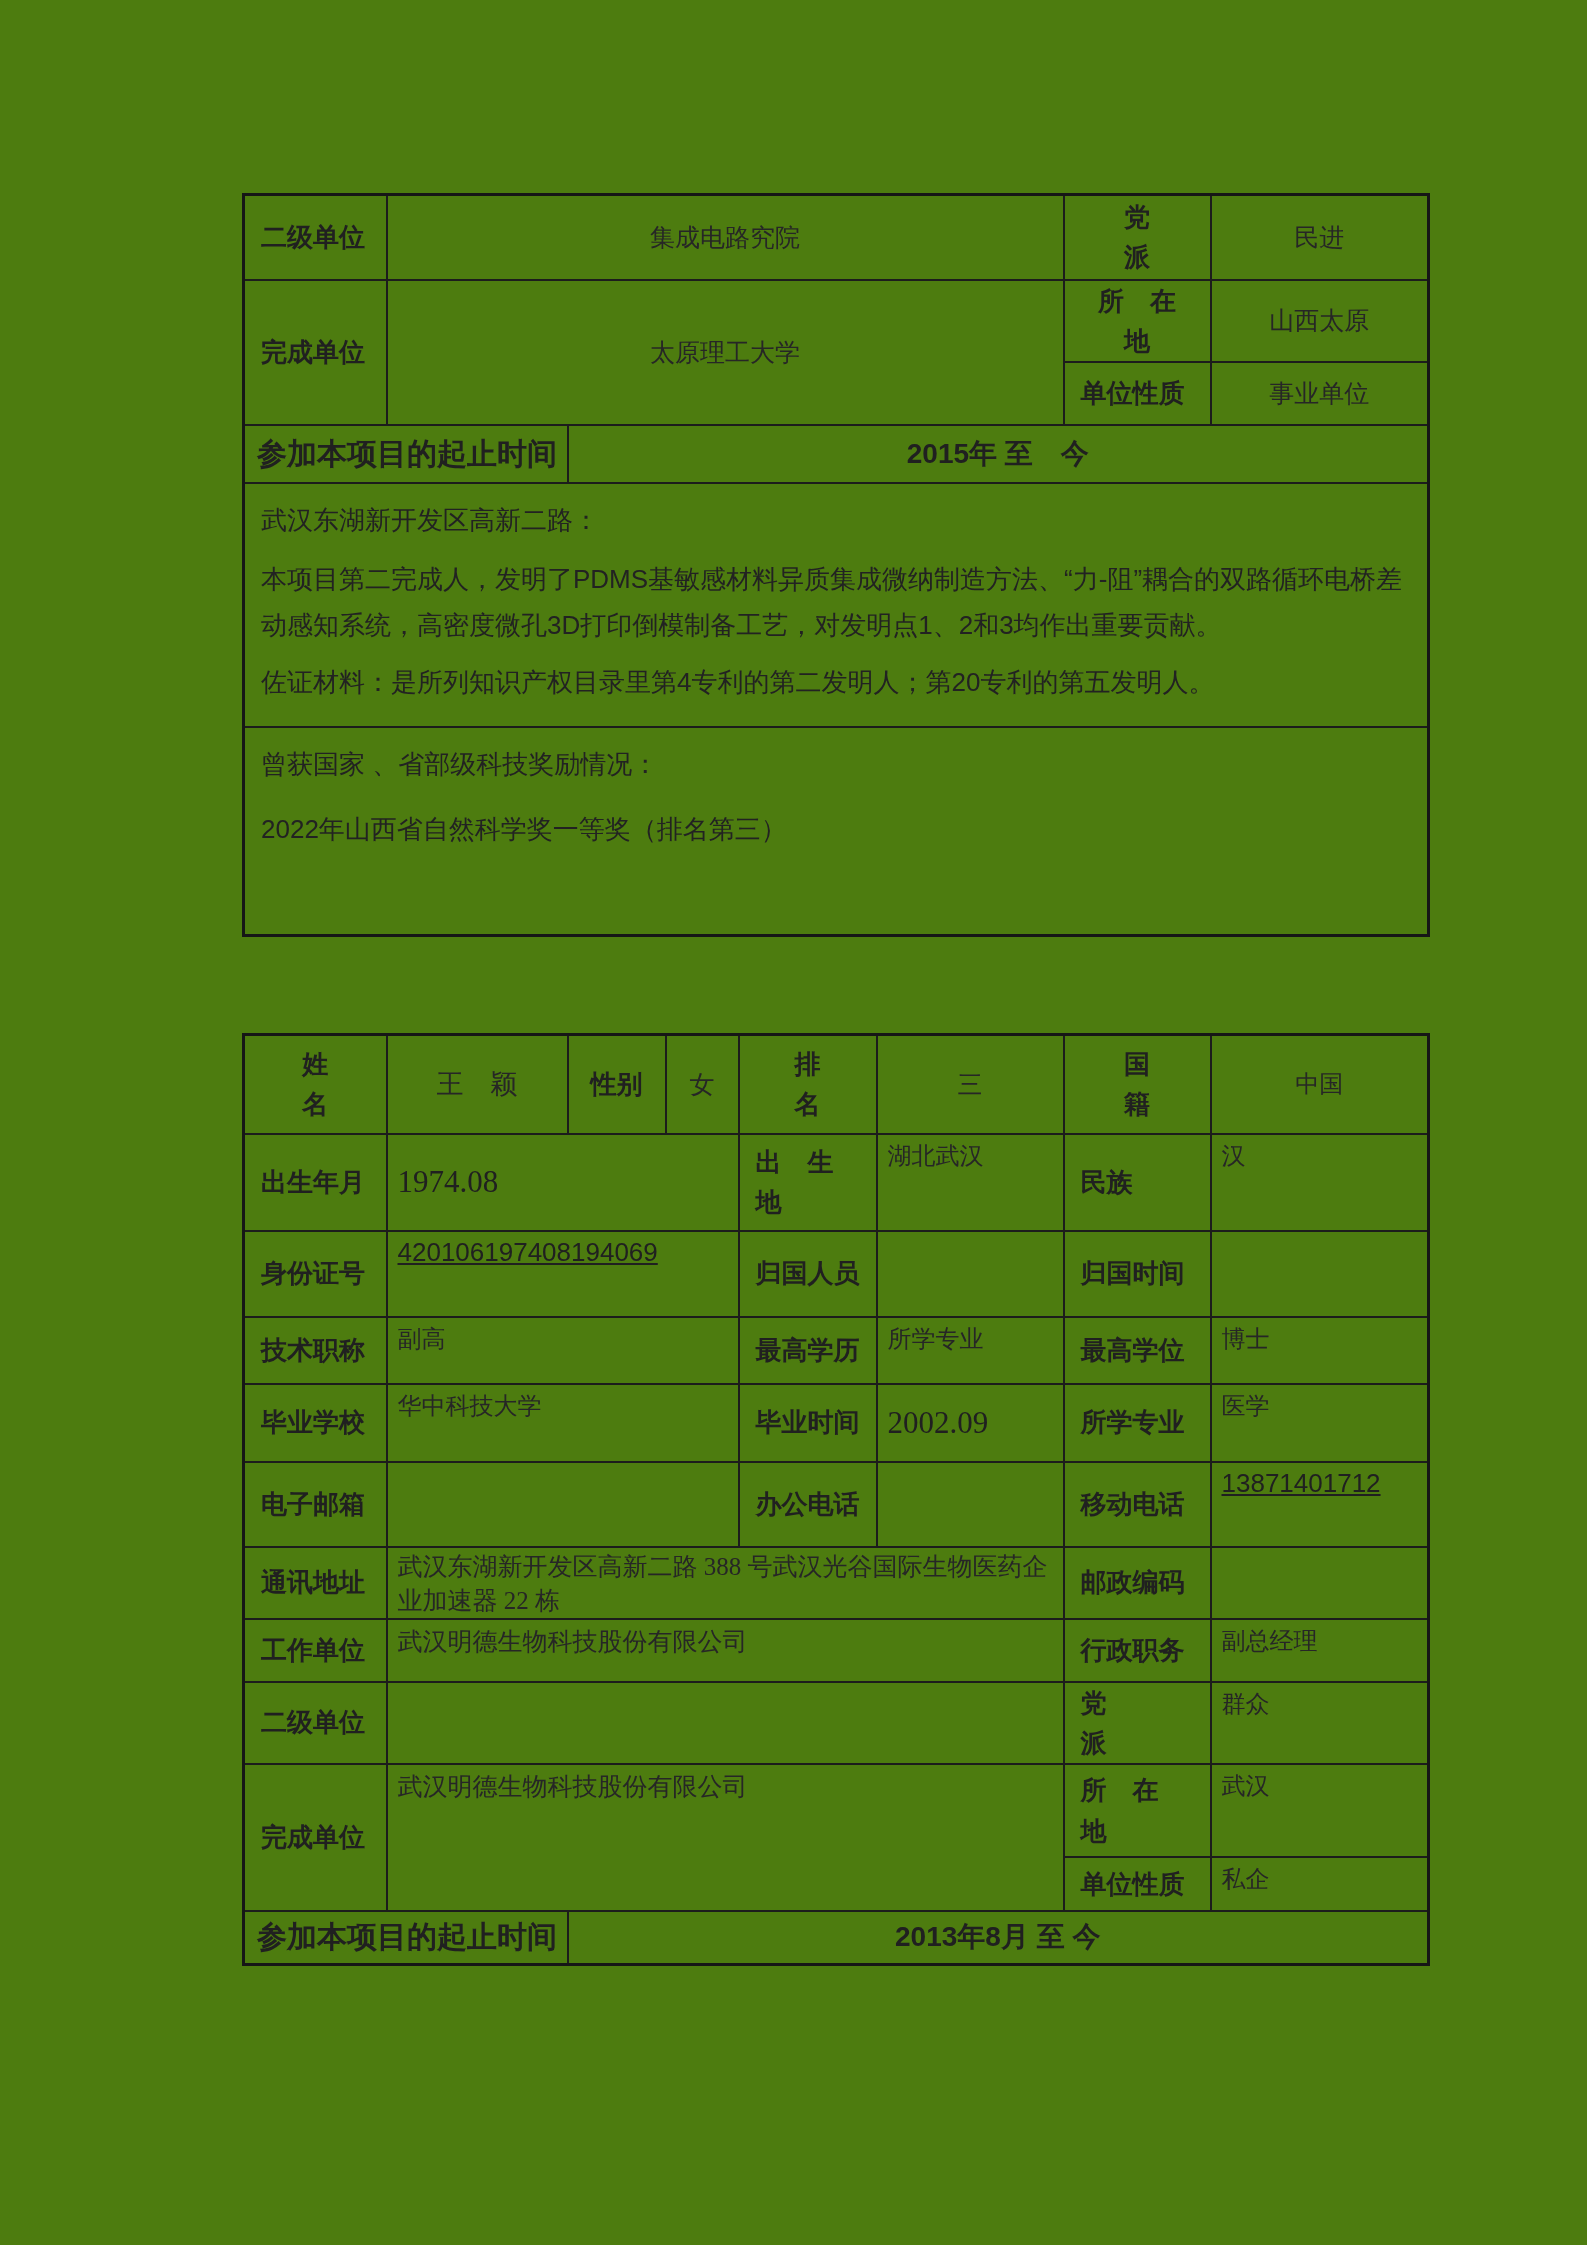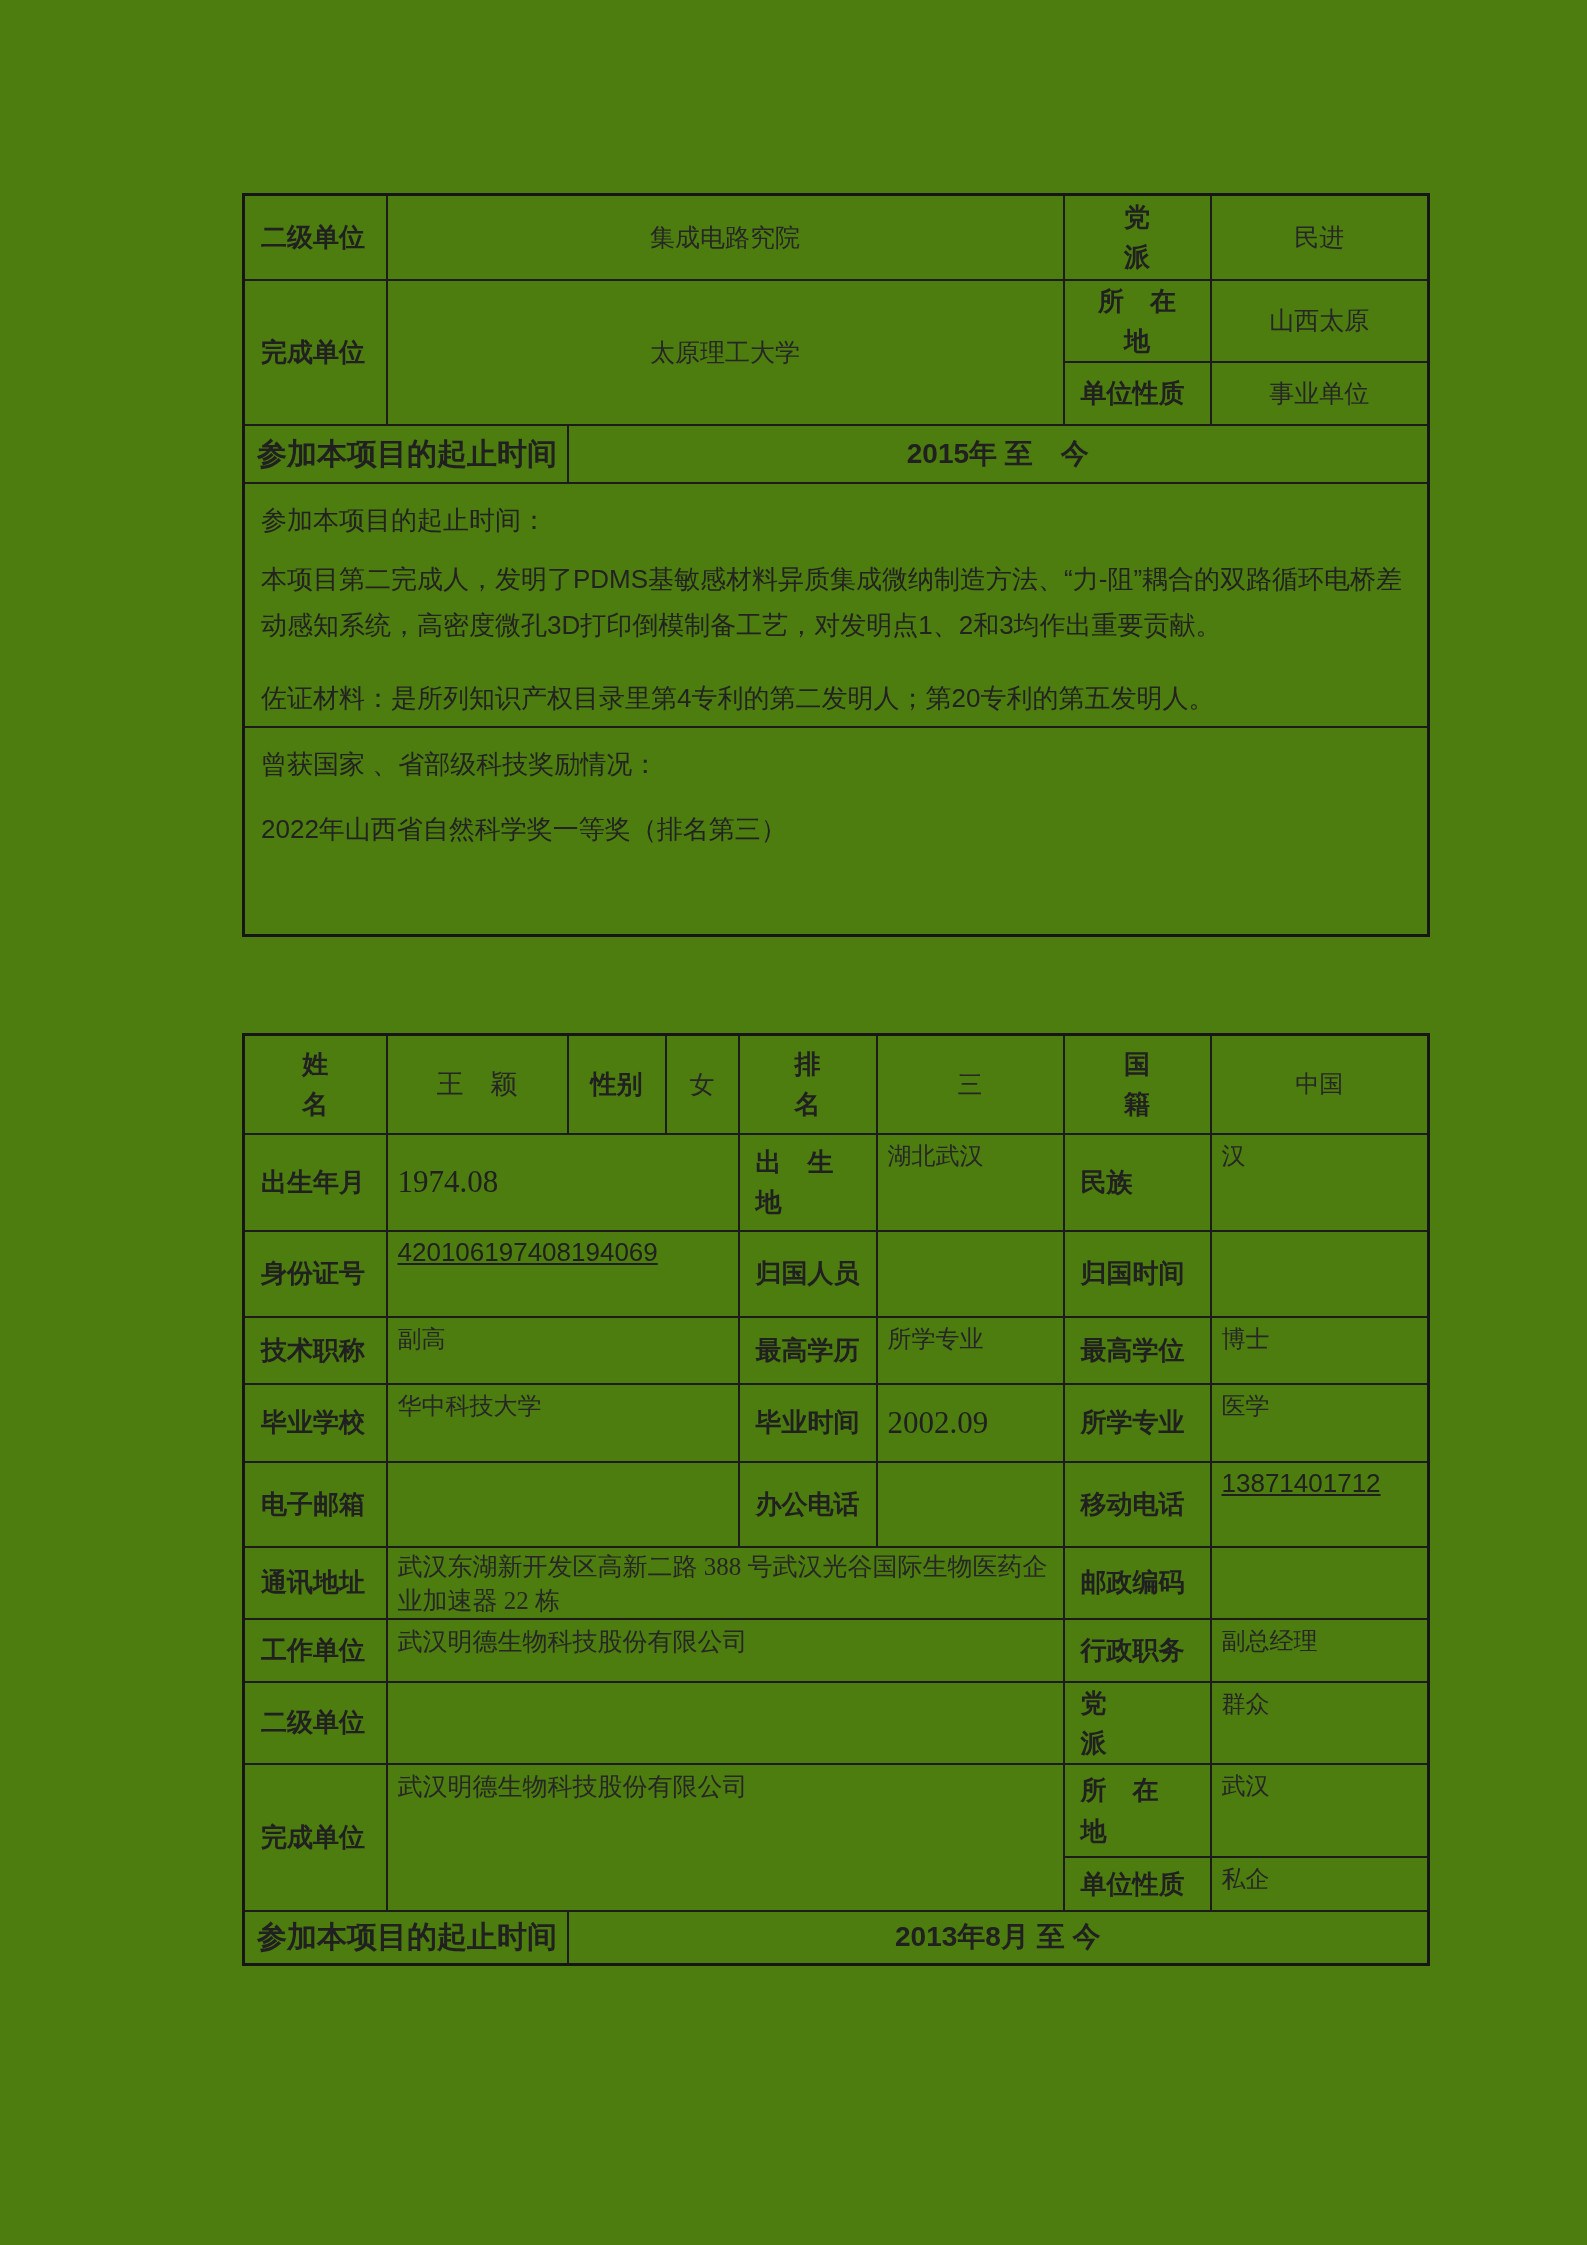--- a/index.html
+++ b/index.html
@@ -29,21 +29,21 @@
 
   .dur-lab { font-family:"Liberation Sans", sans-serif; font-weight:600; font-size:30px; color:#202020;
              text-align:left; padding-left:12px; white-space:nowrap; }
   .dur-val { font-family:"Liberation Sans", sans-serif; font-weight:700; font-size:28px; color:#202020;
              text-align:center; }
 
   .block { vertical-align:top; text-align:left; padding:16px 16px 8px 16px;
            font-family:"Liberation Sans", sans-serif; font-weight:500; font-size:26px; color:#222; }
   .bl-title { line-height:40px; }
   .bl-para  { margin-top:16px; line-height:46px; }
-  .bl-para2 { margin-top:30px; line-height:40px; }
+  .bl-para2 { margin-top:14px; line-height:40px; }
   .bl-award { margin-top:26px; line-height:38px; }
 </style>
 </head>
 <body>
 
 <div class="page">
 
   <table id="table1">
     <colgroup>
       <col style="width:143px">
@@ -77,21 +77,21 @@
     <tr style="height:63px">
       <td class="lab pl">单位性质</td>
       <td class="vser ctr">事业单位</td>
     </tr>
     <tr style="height:58px">
       <td class="dur-lab" colspan="2">参加本项目的起止时间</td>
       <td class="dur-val" colspan="6">2015年 至　今</td>
     </tr>
     <tr style="height:244px">
       <td class="block" colspan="8">
-        <div class="bl-title">参加本项目的起止时间：</div>
+        <div class="bl-title">武汉东湖新开发区高新二路：</div>
         <div class="bl-para">本项目第二完成人，发明了PDMS基敏感材料异质集成微纳制造方法、“力-阻”耦合的双路循环电桥差动感知系统，高密度微孔3D打印倒模制备工艺，对发明点1、2和3均作出重要贡献。</div>
         <div class="bl-para2">佐证材料：是所列知识产权目录里第4专利的第二发明人；第20专利的第五发明人。</div>
       </td>
     </tr>
     <tr style="height:208px">
       <td class="block" colspan="8">
         <div class="bl-title">曾获国家 、省部级科技奖励情况：</div>
         <div class="bl-award">2022年山西省自然科学奖一等奖（排名第三）</div>
       </td>
     </tr>

